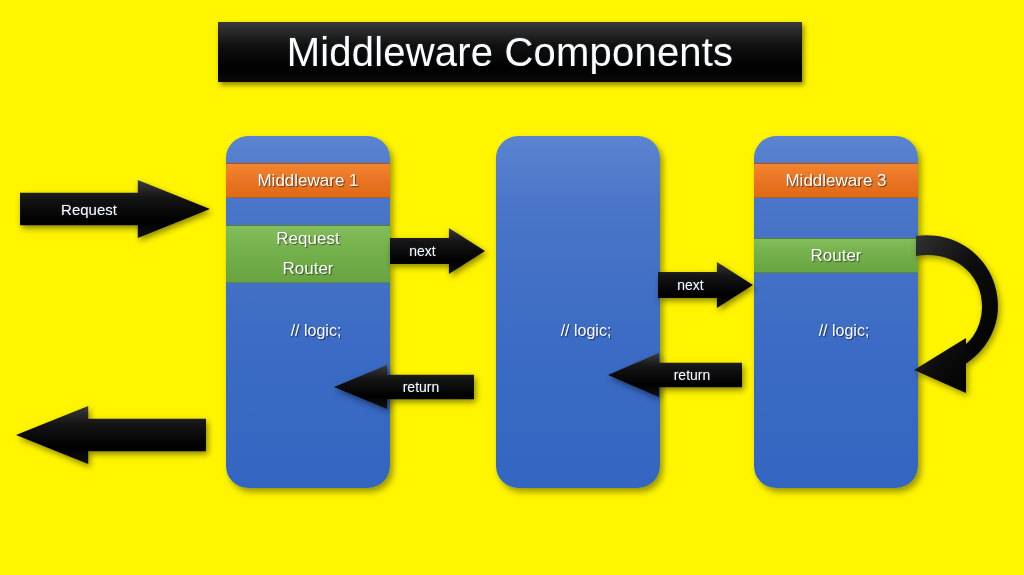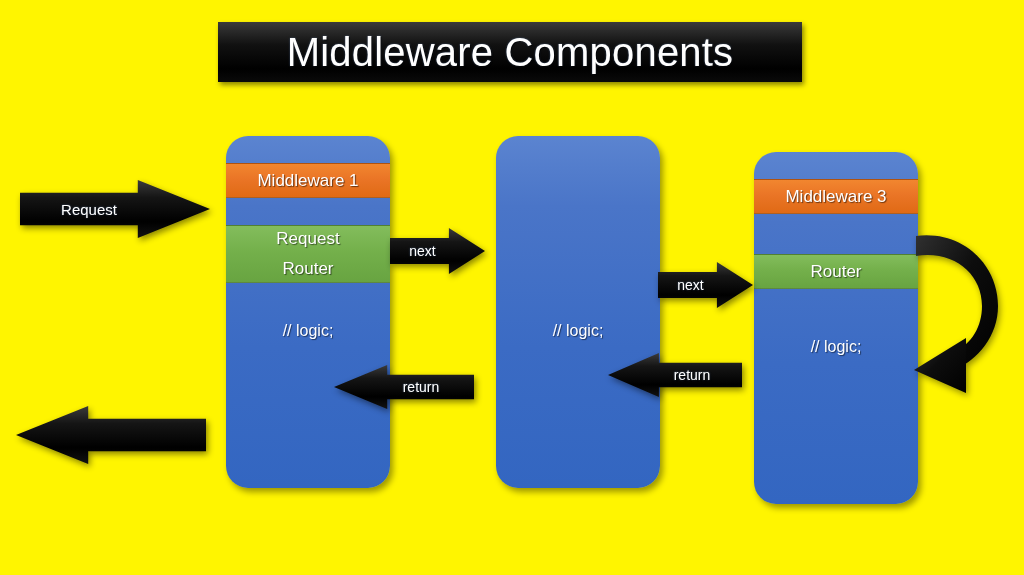--- a/index.html
+++ b/index.html
@@ -48,21 +48,21 @@
     position: absolute;
     width: 164px;
     height: 352px;
     border-radius: 22px;
     overflow: hidden;
     background: linear-gradient(180deg, #5b84d0 0%, #4a75c8 20%, #3b6bc4 60%, #3366c1 100%);
     box-shadow: 3px 4px 6px rgba(0,0,0,0.38);
   }
   .col-1 { left: 226px; top: 136px; }
   .col-2 { left: 496px; top: 136px; }
-  .col-3 { left: 754px; top: 152px; }
+  .col-3 { left: 754px; top: 136px; }
 
   .band {
     position: absolute;
     left: 0;
     width: 100%;
     display: flex;
     align-items: center;
     justify-content: center;
     flex-direction: column;
     box-sizing: border-box;
@@ -87,20 +87,21 @@
   .band-label.two-line { line-height: 30px; }
 
   .logic-text {
     position: absolute;
     left: 0;
     width: 100%;
     text-align: center;
     color: #ffffff;
     font-size: 16px;
     text-shadow: 1px 1px 1px rgba(0,0,0,0.5);
+    padding-left: 8px;
   }
 
   
   .col-1 .band-orange { top: 27px;  height: 35px; }
   .col-1 .band-green  { top: 89px;  height: 58px; }
   .col-1 .logic-text  { top: 186px; }
   
   .col-2 .band-orange { top: 27px;  height: 35px; }
   .col-2 .band-green  { top: 102px; height: 35px; }
   .col-2 .logic-text  { top: 186px; }

